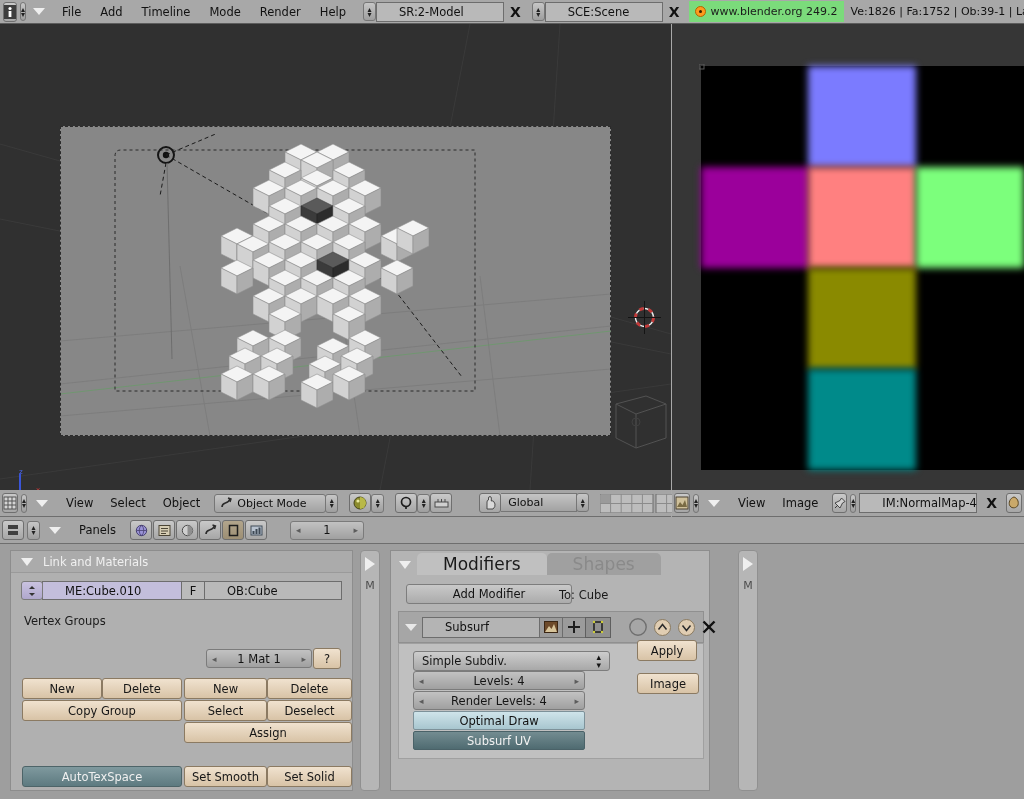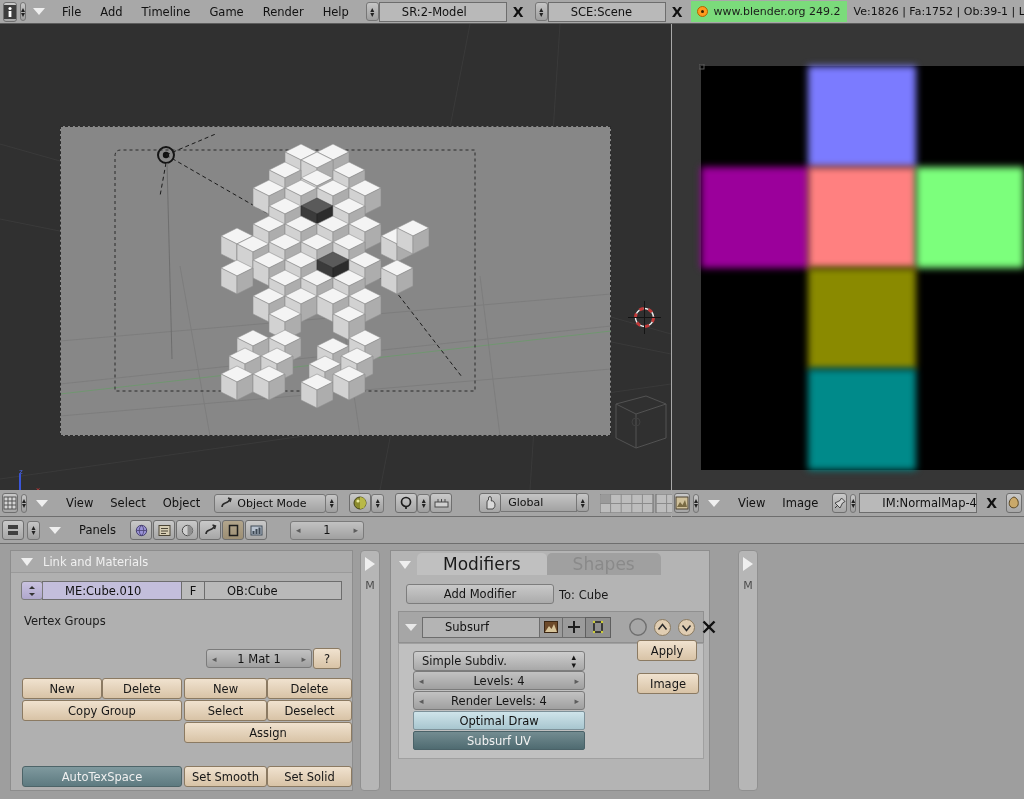--- a/index.html
+++ b/index.html
@@ -181,21 +181,21 @@
     </div>
     <div class="spin">
         <span>▴</span>
         <span>▾</span>
       </div>
     <div class="dn-arrow" style="margin:0 6px 0 4px"></div>
 
     <div class="menu-txt">File</div>
     <div class="menu-txt">Add</div>
     <div class="menu-txt">Timeline</div>
-    <div class="menu-txt">Game</div>
+    <div class="menu-txt">Mode</div>
     <div class="menu-txt">Render</div>
     <div class="menu-txt">Help</div>
 
     <div style="display:flex;align-items:center;margin-left:6px">
       <div class="spin">
           <span>▴</span>
           <span>▾</span>
         </div>
       <div class="field" style="width:128px">SR:2-Model</div>
       <div class="closeX">X</div>
@@ -629,21 +629,21 @@
       <span class="mlbl">M</span>
     </div>
 
     <div class="panel" style="left:390px; top:6px; width:320px; height:241px; background:#b4b4b4;">
       <div style="position:absolute;left:0;top:0;width:320px;height:24px;display:flex;align-items:flex-end">
         <span class="tri-dn" style="margin:0 6px 6px 8px"></span>
         <div class="tab active">Modifiers</div>
         <div class="tab idle">Shapes</div>
       </div>
 
-      <div class="gbtn" style="position:absolute;left:15px;top:33px;width:148px;background:linear-gradient(#c9c9c9,#ababab)">Add Modifier</div>
+      <div class="gbtn" style="position:absolute;left:15px;top:33px;width:166px;background:linear-gradient(#c9c9c9,#ababab)">Add Modifier</div>
       <div style="position:absolute;left:168px;top:37px;color:#1a1a1a;font-size:11.5px">To: Cube</div>
 
       <div style="position:absolute;left:7px;top:60px;width:306px;height:32px;background:#a6a6a6;border:1px solid #909090;display:flex;align-items:center;padding-left:6px;gap:5px">
         <span style="width:0;height:0;border-left:6px solid transparent;border-right:6px solid transparent;border-top:7px solid #e8e8e8"></span>
         <div style="display:flex;align-items:center">
           <div class="field" style="width:118px;height:21px;background:#b4b4b4">Subsurf</div>
           <div style="width:24px;height:21px;background:#9b9b9b;border:1px solid #6d6d6d;margin-left:-1px;display:flex;align-items:center;justify-content:center">
             <svg width="14" height="12" viewBox="0 0 14 12">
                 <rect x="0.5" y="0.5" width="13" height="11" fill="#6d4a2a" stroke="#3a2614"></rect>
                 <path d="M1,11 L5,5 L7.5,8 L10,3 L13,11 Z" fill="#d7c49a"></path>
@@ -679,21 +679,21 @@
             </svg>
           <svg width="16" height="16">
               <line x1="2.5" y1="2.5" x2="13.5" y2="13.5" stroke="#111" stroke-width="2.4"></line>
               <line x1="13.5" y1="2.5" x2="2.5" y2="13.5" stroke="#111" stroke-width="2.4"></line>
             </svg>
         </div>
       </div>
 
       <div style="position:absolute;left:7px;top:92px;width:306px;height:116px;background:#c0c0c0;border:1px solid #a0a0a0"></div>
 
-      <div class="gbtn" style="position:absolute;left:22px;top:100px;width:172px;justify-content:flex-start;padding-left:8px;position:absolute">
+      <div class="gbtn" style="position:absolute;left:22px;top:100px;width:197px;justify-content:flex-start;padding-left:8px;position:absolute">
         <span>Simple Subdiv.</span>
         <span style="position:absolute;right:8px;font-size:9px;line-height:8px;text-align:center">▴<br>▾</span>
       </div>
       <div class="numbtn" style="position:absolute;left:22px;top:120px;width:172px">
         <span class="la">◂</span>
         <span>Levels: 4</span>
         <span class="ra">▸</span>
       </div>
       <div class="numbtn" style="position:absolute;left:22px;top:140px;width:172px">
         <span class="la">◂</span>

